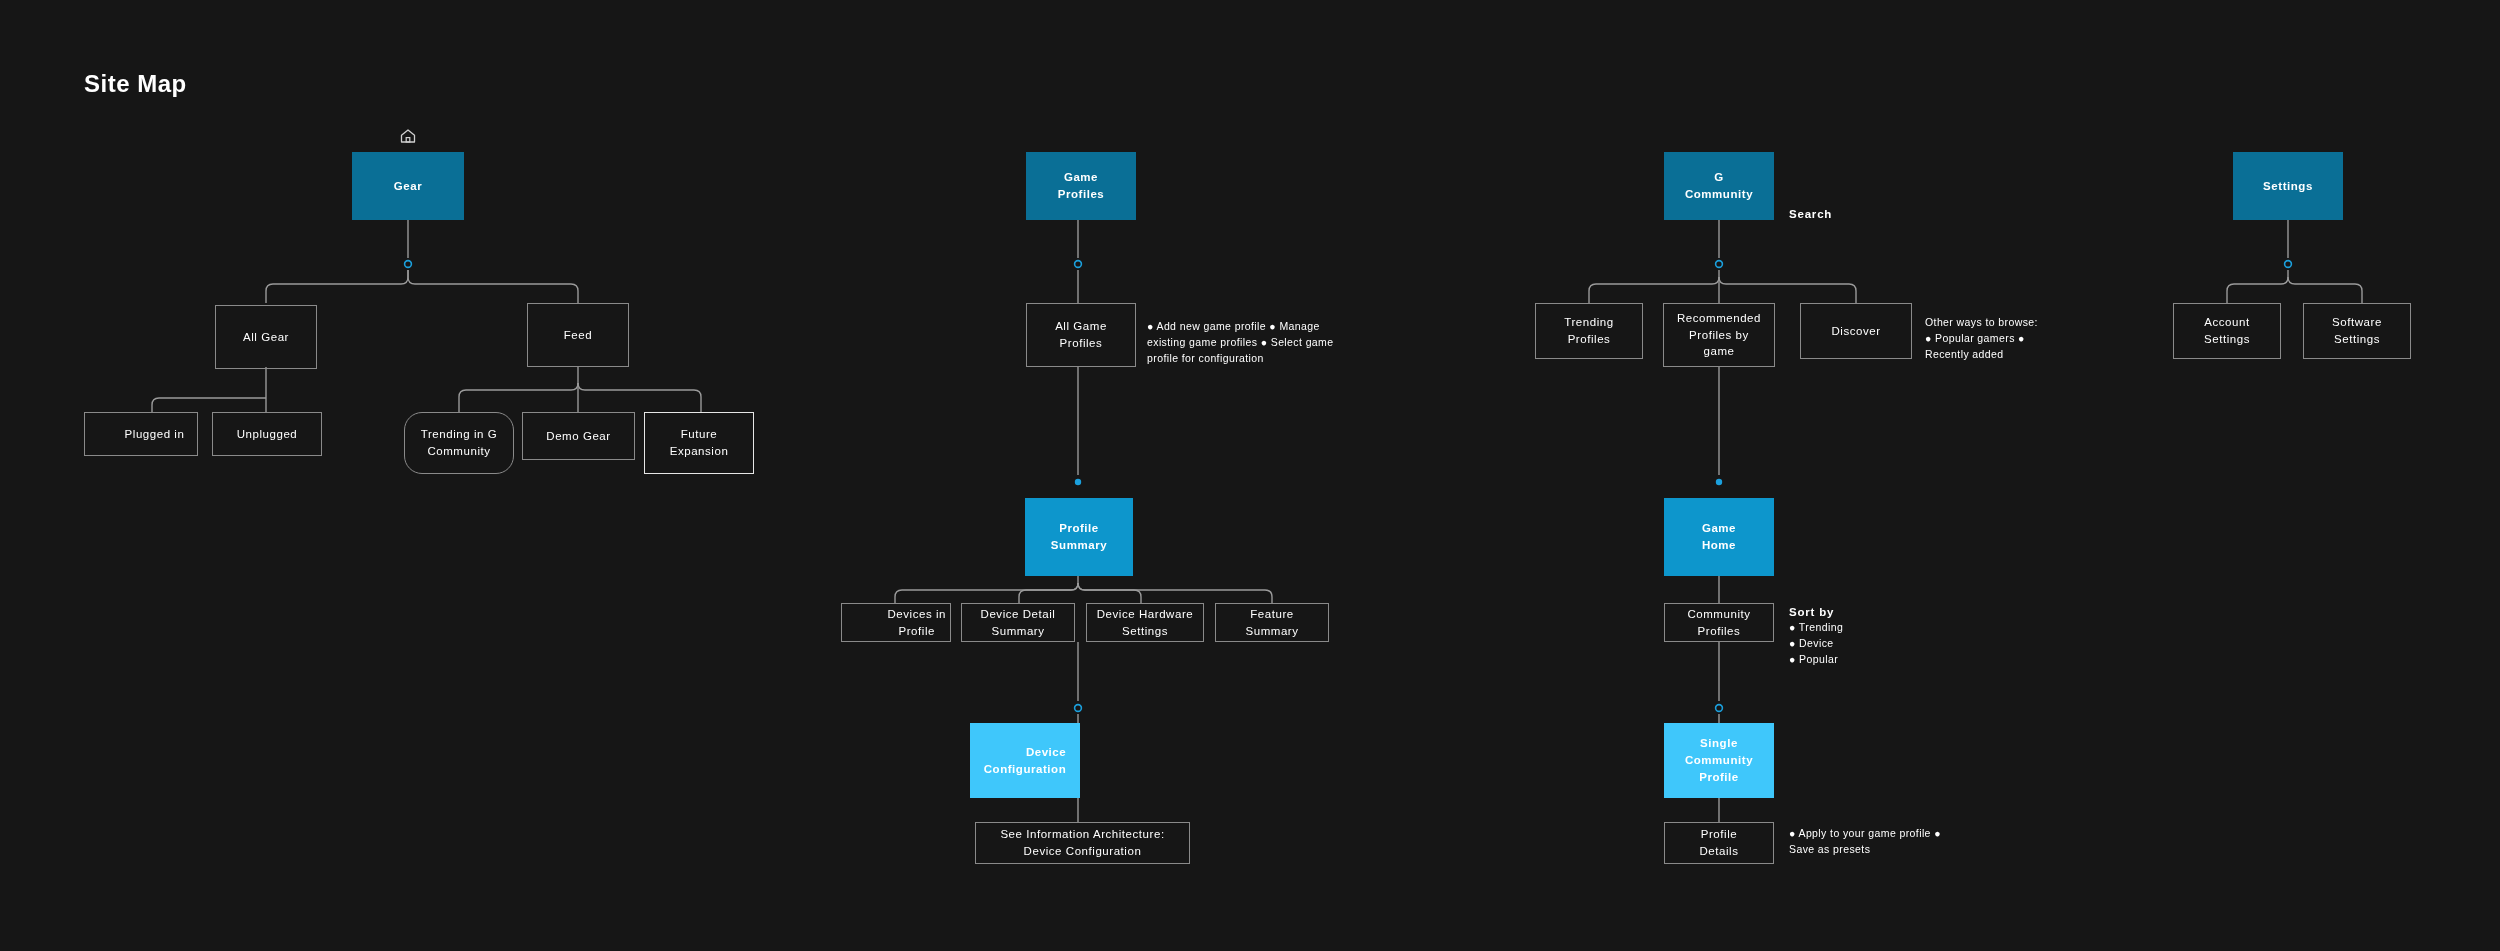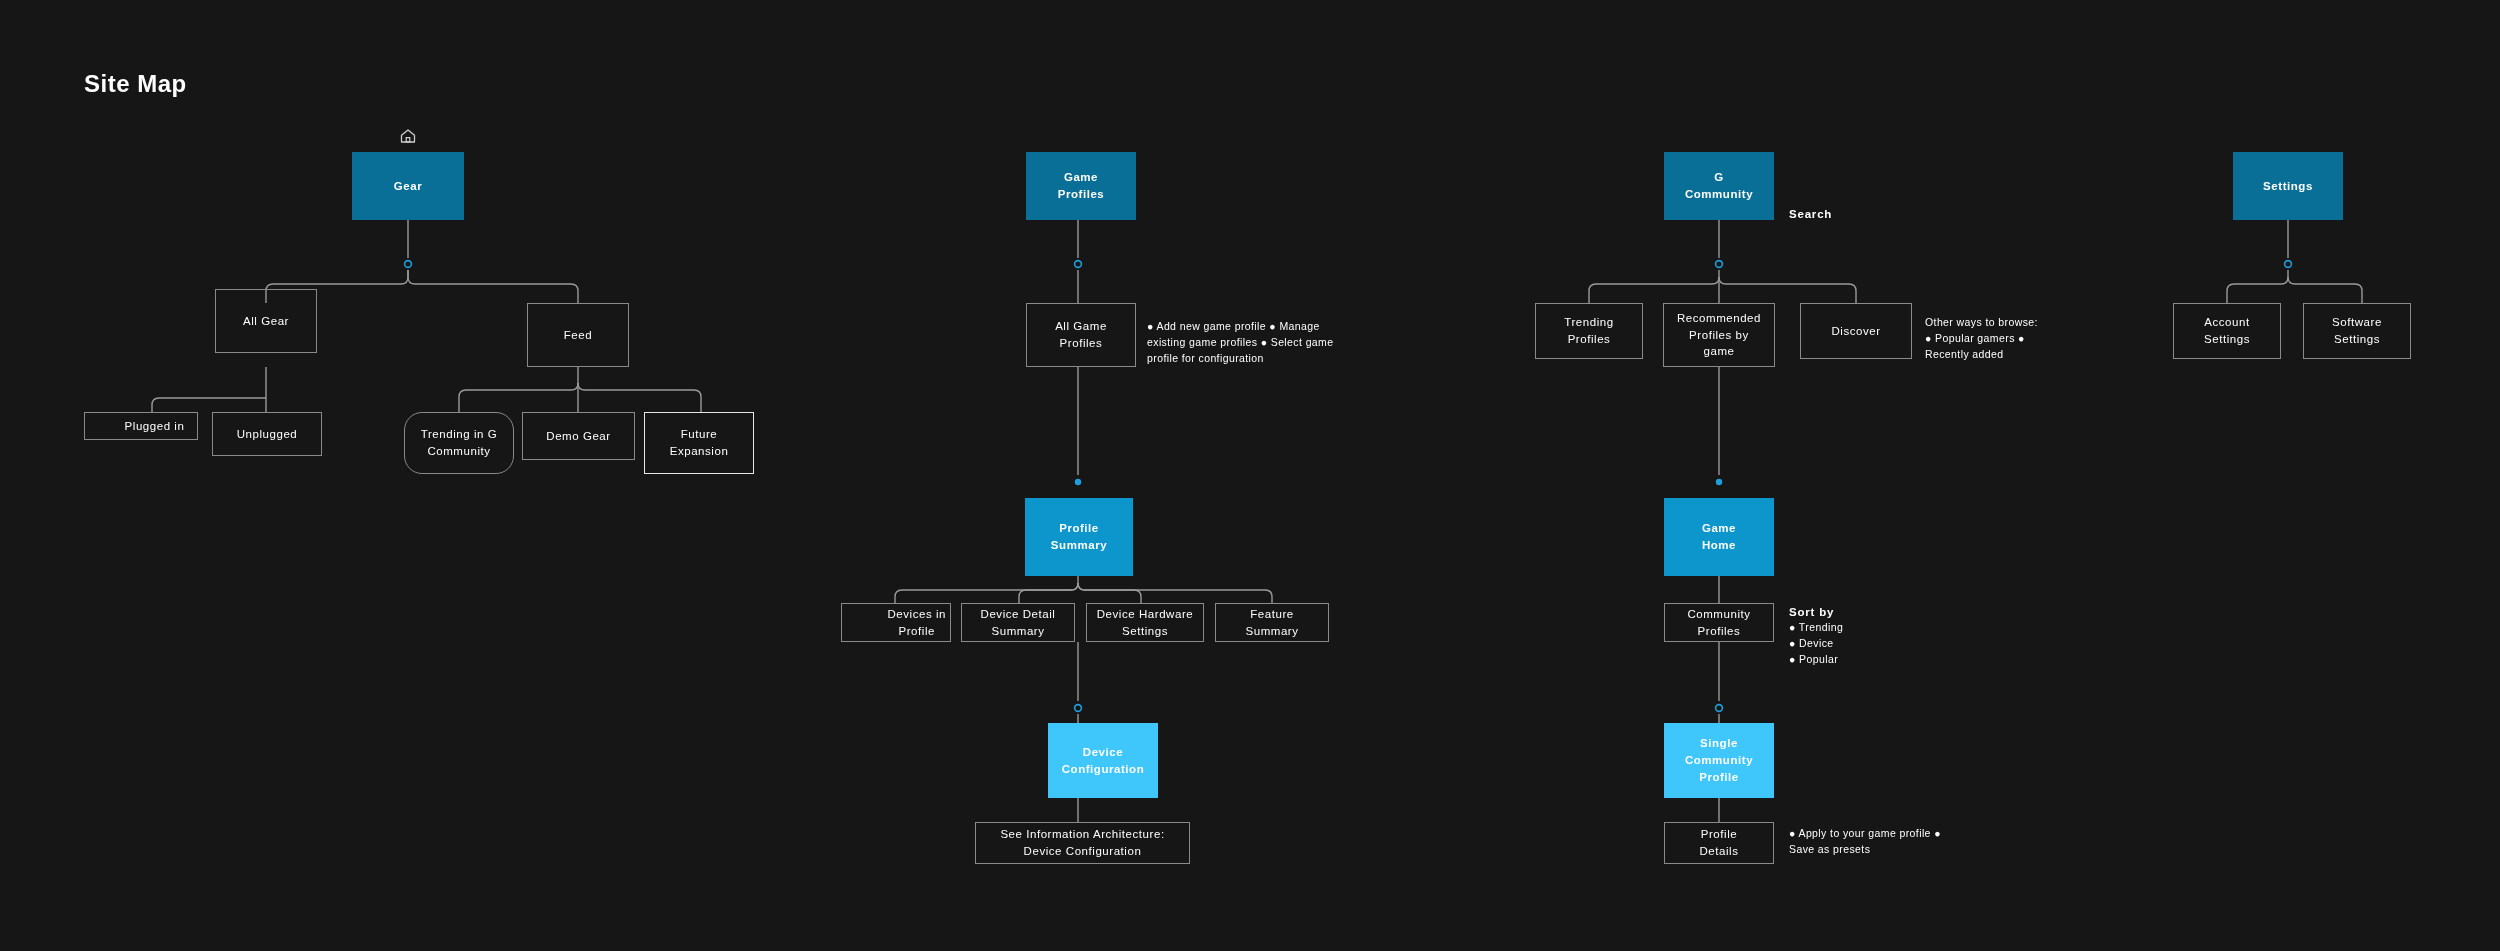--- a/index.html
+++ b/index.html
@@ -136,28 +136,28 @@
     <svg width="18" height="16" viewBox="0 0 18 16">
       <path d="M2.5,7.2 L9,2.0 L15.5,7.2 L15.5,14 L2.5,14 Z" fill="none" stroke="#cfcfcf" stroke-width="1.3" stroke-linejoin="round"></path>
       <rect x="7.2" y="9.6" width="3.6" height="4.4" fill="none" stroke="#cfcfcf" stroke-width="1.2"></rect>
     </svg>
   </div>
 
   <div class="node lvl1" style="left:352px; top:152px; width:112px; height:68px;">
     <span>Gear</span>
   </div>
 
-  <div class="node plain" style="left:215px; top:289px; width:102px; height:64px;">
+  <div class="node plain" style="left:215px; top:305px; width:102px; height:64px;">
     <span>All Gear</span>
   </div>
   <div class="node plain" style="left:527px; top:303px; width:102px; height:64px;">
     <span>Feed</span>
   </div>
 
-  <div class="node plain" style="left:84px; top:412px; width:114px; height:28px;padding-left:31px;">
+  <div class="node plain" style="left:84px; top:412px; width:114px; height:44px;padding-left:31px;">
     <span>Plugged in</span>
   </div>
   <div class="node plain" style="left:212px; top:412px; width:110px; height:44px;">
     <span>Unplugged</span>
   </div>
 
   <div class="node plain" style="left:404px; top:412px; width:110px; height:62px;border-radius:18px;">
     <span>Trending in G
 Community</span>
   </div>
@@ -197,21 +197,21 @@
   </div>
   <div class="node plain" style="left:1086px; top:603px; width:118px; height:39px;">
     <span>Device Hardware
 Settings</span>
   </div>
   <div class="node plain" style="left:1215px; top:603px; width:114px; height:39px;">
     <span>Feature
 Summary</span>
   </div>
 
-  <div class="node lvl3" style="left:1048px; top:723px; width:110px; height:75px;">
+  <div class="node lvl3" style="left:970px; top:723px; width:110px; height:75px;text-align:right;">
     <span>Device
 Configuration</span>
   </div>
 
   <div class="node plain" style="left:975px; top:822px; width:215px; height:42px;">
     <span>See Information Architecture:
 Device Configuration</span>
   </div>
 
   <div class="node lvl1" style="left:1664px; top:152px; width:110px; height:68px;">

